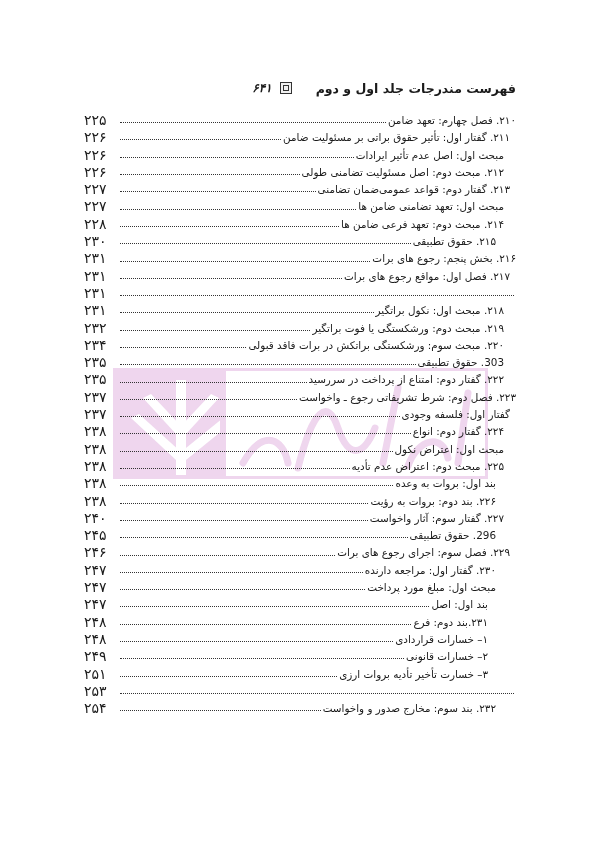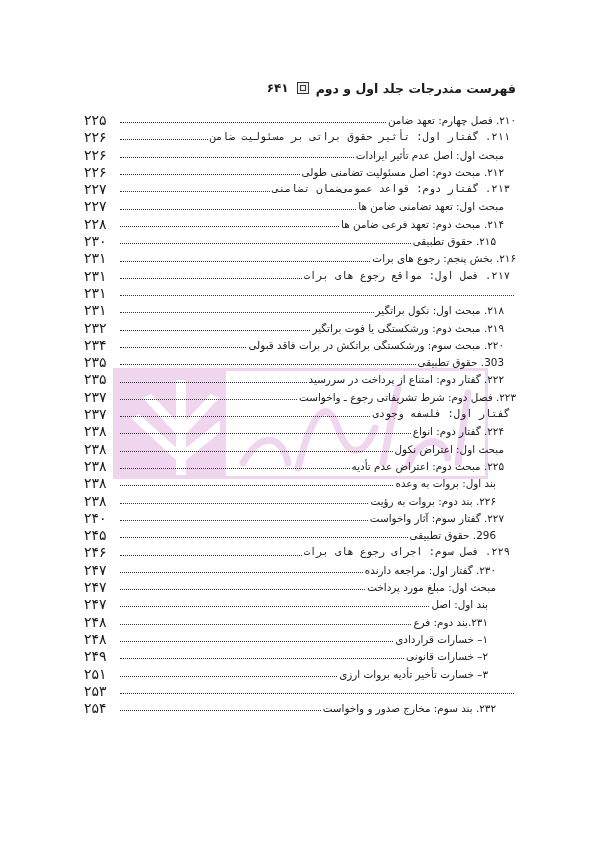--- a/index.html
+++ b/index.html
@@ -25,36 +25,36 @@
       left: 84px;
       width: 432px;
       top: 78px;
       height: 20px;
       direction: rtl;
       display: flex;
       align-items: center;
       font-weight: bold;
       font-size: 12.5px;
     }
-    .header .title { margin-left: 7px; }
+    .header .title { margin-left: 24px; }
     .header .box-icon {
       width: 10px; height: 10px;
       border: 1px solid #333;
       background: #f0f0f0;
       position: relative;
       margin-left: 8px;
     }
     .header .box-icon::after {
       content: "";
       position: absolute;
       left: 2px; top: 2px;
       width: 4px; height: 4px;
       border: 1px solid #333;
     }
-    .header .page-no { font-size: 12px; }
+    .header .page-no { font-size: 12px; font-style: italic; }
 
     .watermark {
       position: absolute;
       left: 113px;
       top: 368px;
       width: 375px;
       height: 111px;
       pointer-events: none;
       z-index: 0;
     }
@@ -85,21 +85,21 @@
       margin: 4px 2px 0 6px;
       align-self: center;
     }
     .row .pg {
       flex: 0 0 30px;
       text-align: left;
       direction: ltr;
       font-size: 14px;
     }
     .indent-0 .label { padding-right: 0; }
-    .indent-1 .label { padding-right: 6px; font-family: Liberation Mono, monospace; }
+    .indent-1 .label { padding-right: 6px; }
     .indent-2 .label { padding-right: 12px; }
     .indent-3 .label { padding-right: 20px; }
     .indent-4 .label { padding-right: 28px; }
   </style>
 </head>
 <body>
 
 <div class="page">
 
   <div class="header">

